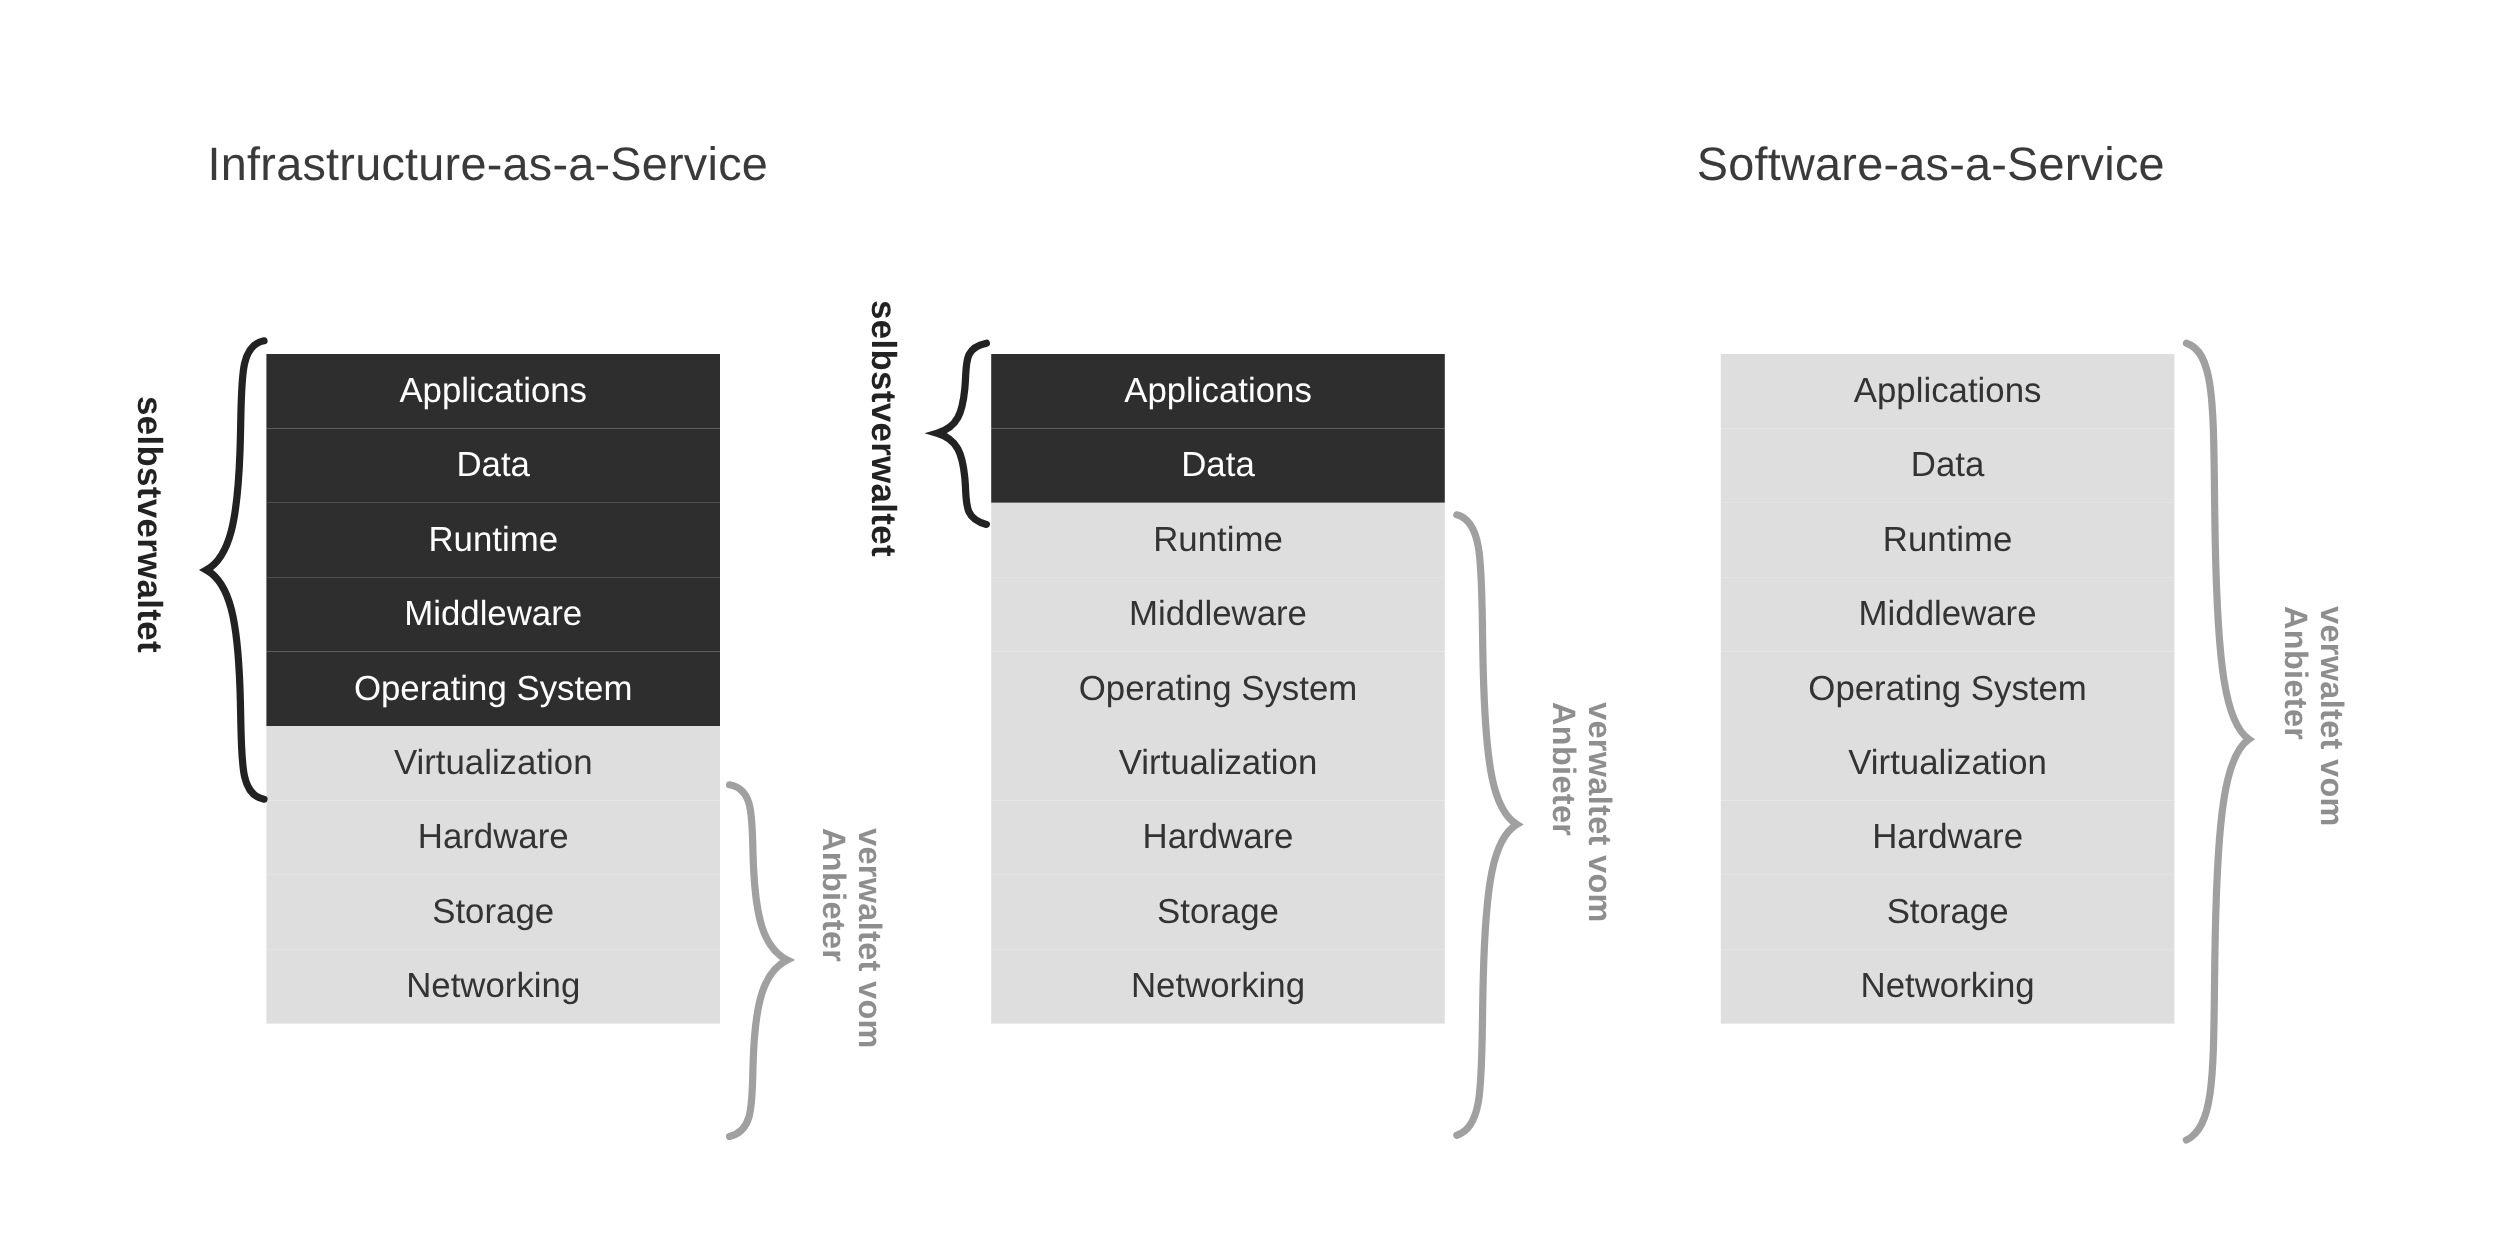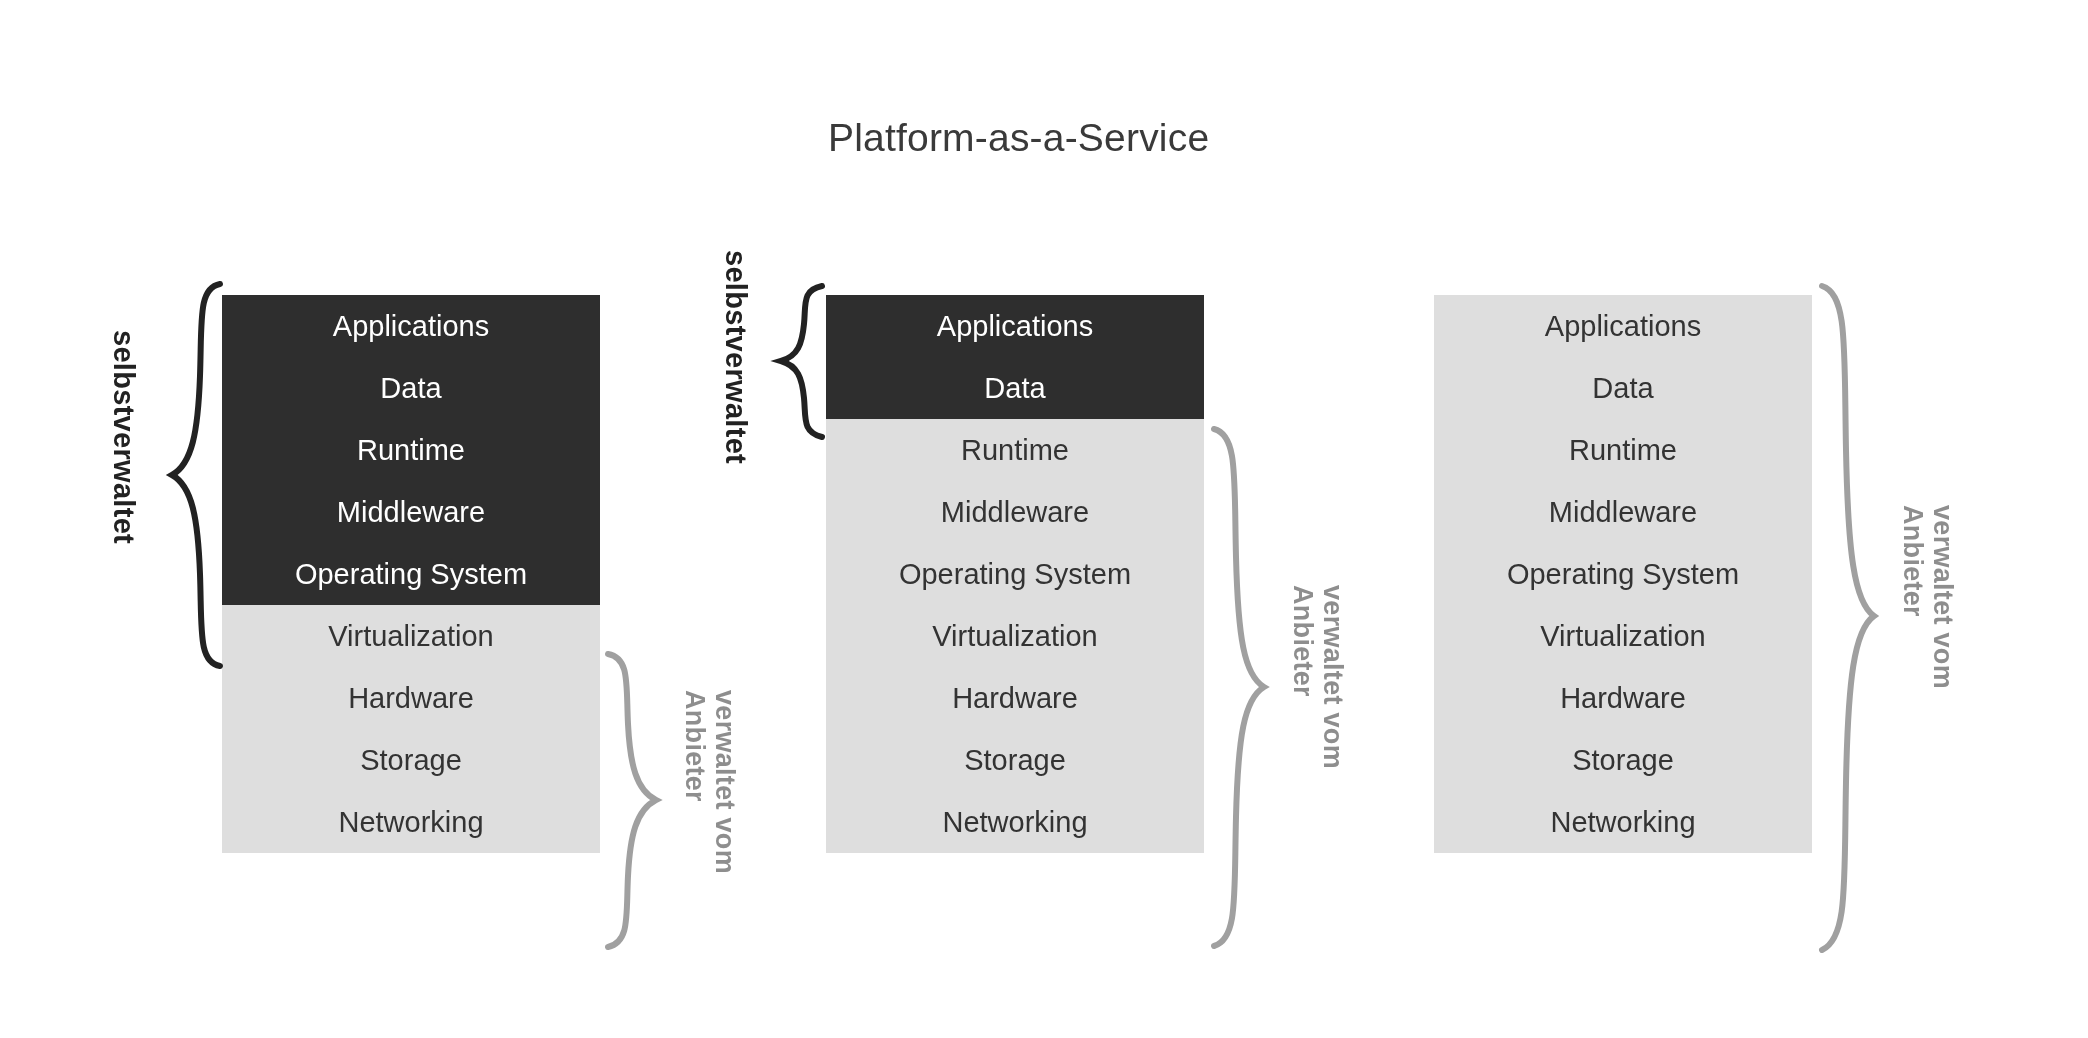--- a/index.html
+++ b/index.html
@@ -95,21 +95,22 @@
     letter-spacing: 0.3px;
     text-align: left;
   }
   .side-label.prov .l2 { display: block; }
 </style>
 </head>
 <body>
 
 <div class="canvas">
 
-  <div class="col-title" id="title-paas">Platform-as-a-Service</div>
+  <div class="col-title" id="title-iaas">Infrastructure-as-a-Service</div>
+  <div class="col-title" id="title-saas">Software-as-a-Service</div>
 
   <div class="stack" id="stack-iaas">
     <div class="layer dark">
       <span class="layer-label">Applications</span>
     </div>
     <div class="layer dark">
       <span class="layer-label">Data</span>
     </div>
     <div class="layer dark">
       <span class="layer-label">Runtime</span>

